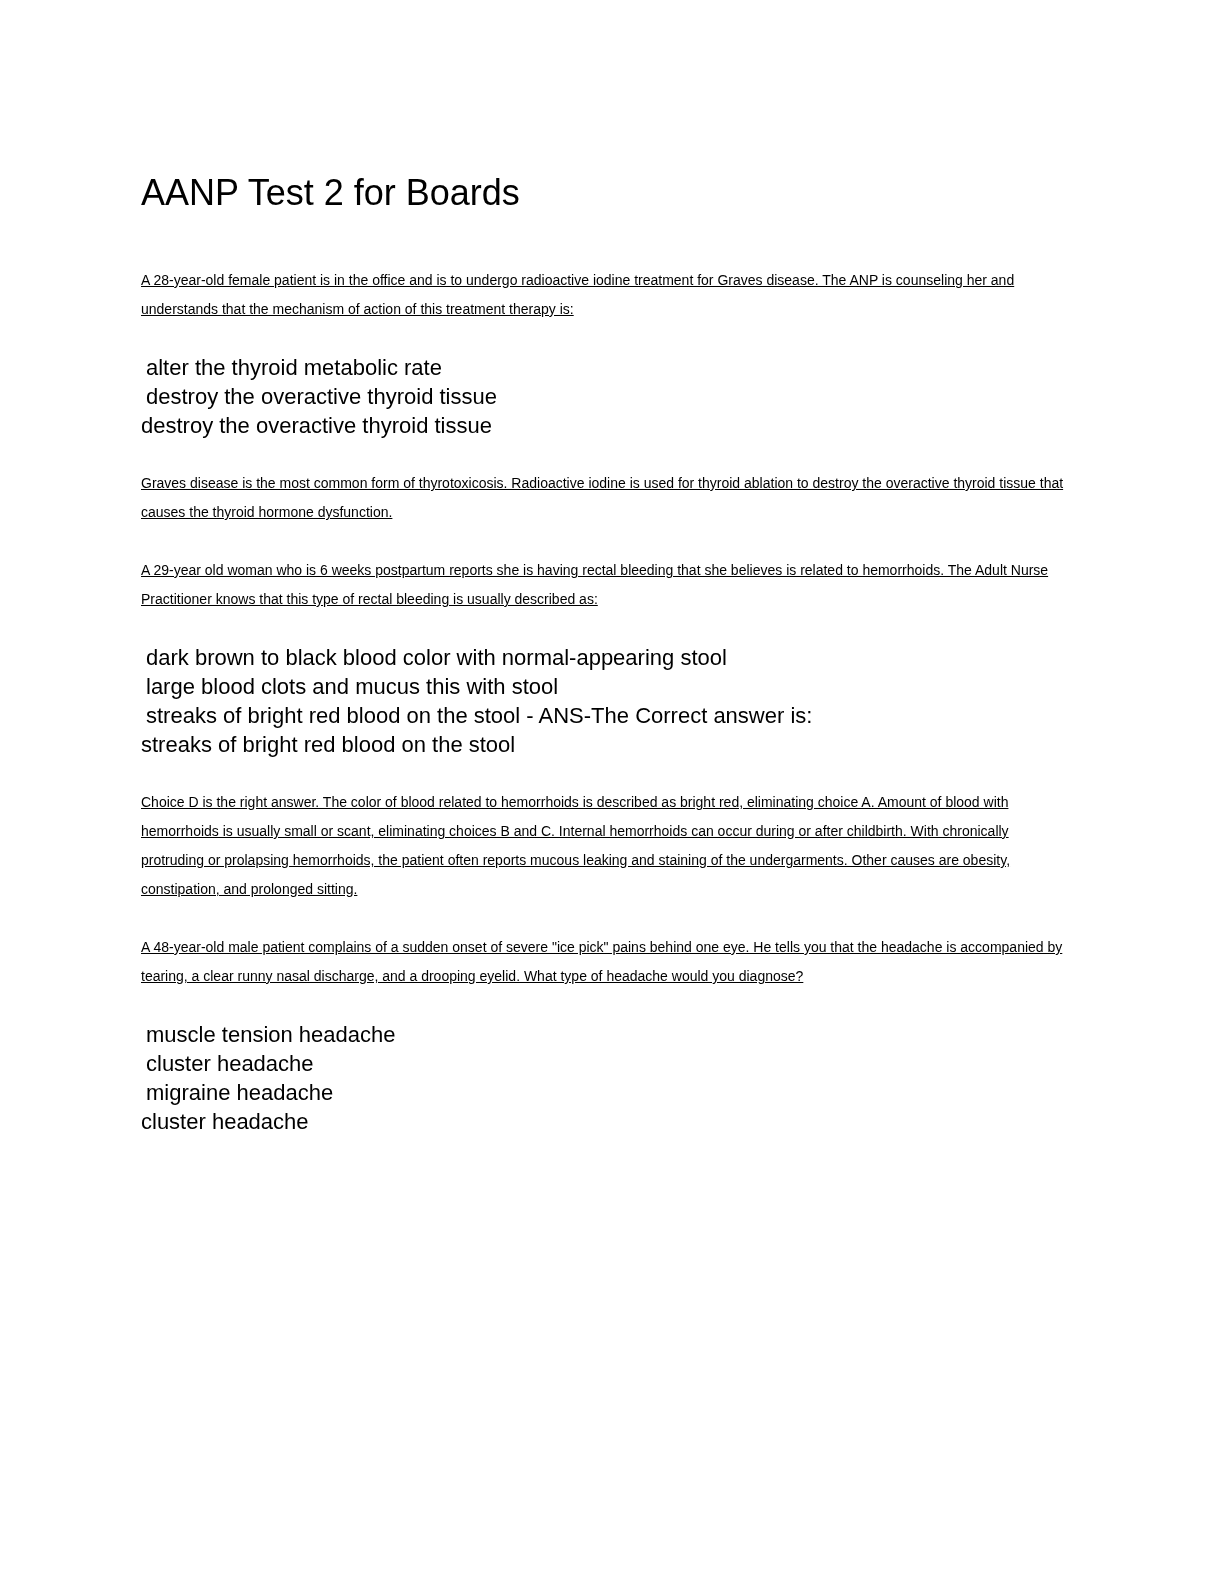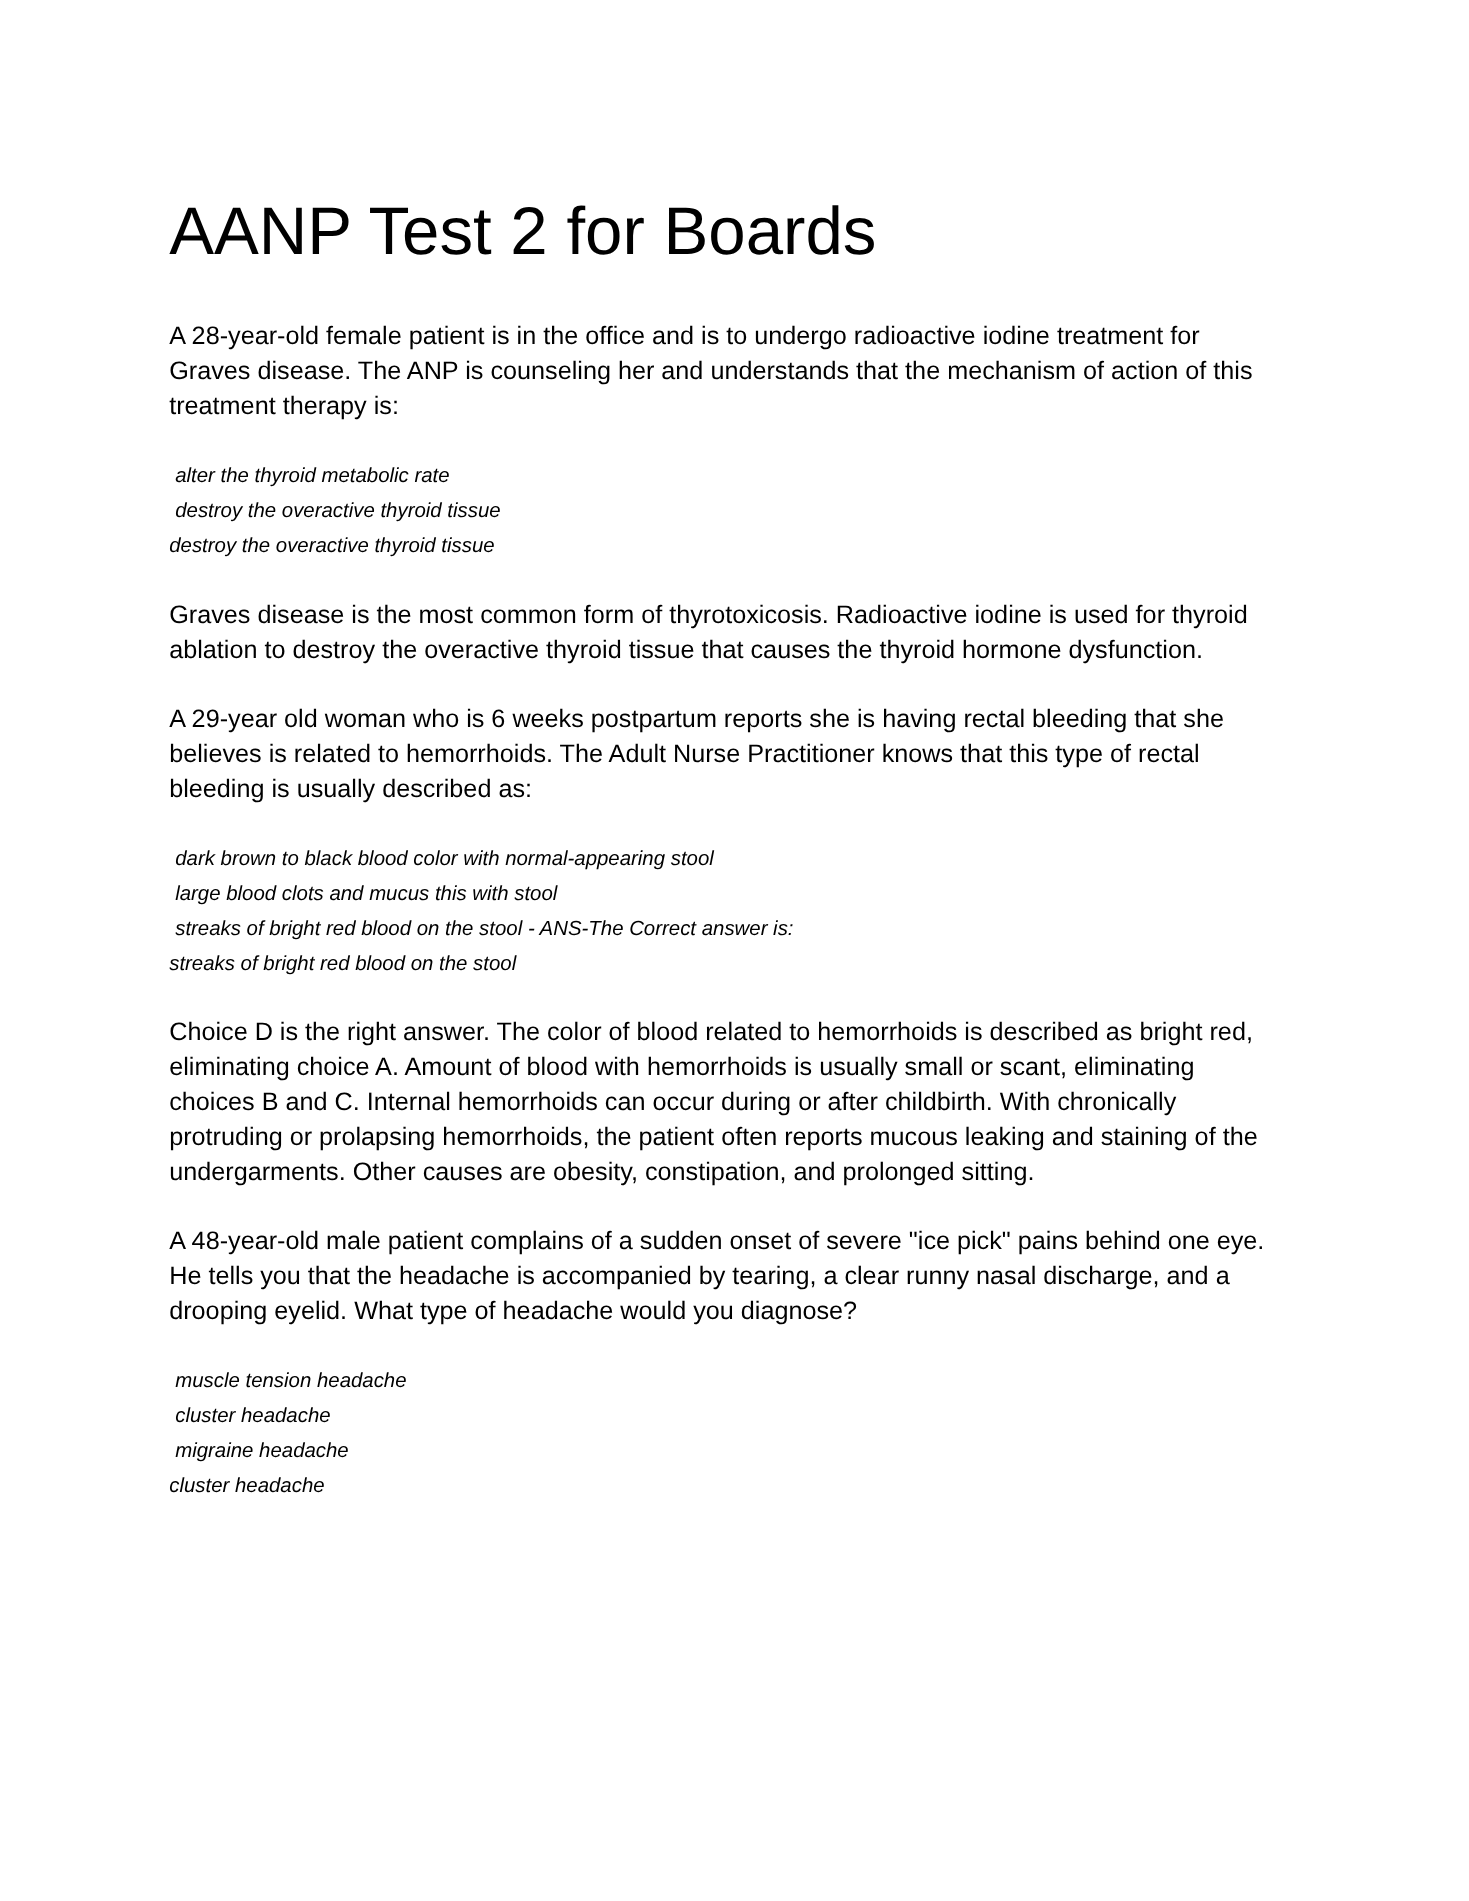--- a/index.html
+++ b/index.html
@@ -21,44 +21,44 @@
     background: #ffffff;
     box-sizing: border-box;
   }
   .content {
     position: absolute;
     left: 141px;
     top: 168px;
     width: 925px;
   }
   .doc-title {
-    font-size: 56px;
+    font-size: 36px;
     font-weight: 400;
     line-height: 50px;
     letter-spacing: 0px;
     margin: 0 0 0 0;
     white-space: pre;
   }
   .spacer-after-title {
     height: 48px;
   }
   .gap {
     height: 29px;
   }
   .para {
-    font-size: 21px;
+    font-size: 14px;
     line-height: 29px;
     margin: 0;
     white-space: normal;
+    text-decoration: underline;
   }
   .options {
-    font-size: 17px;
+    font-size: 22px;
     line-height: 29px;
     margin: 0;
-    font-style: italic;
   }
   .option-line {
     white-space: pre;
     padding-left: 5px;
   }
   .answer-line {
     white-space: pre;
     padding-left: 0px;
   }
 </style>

